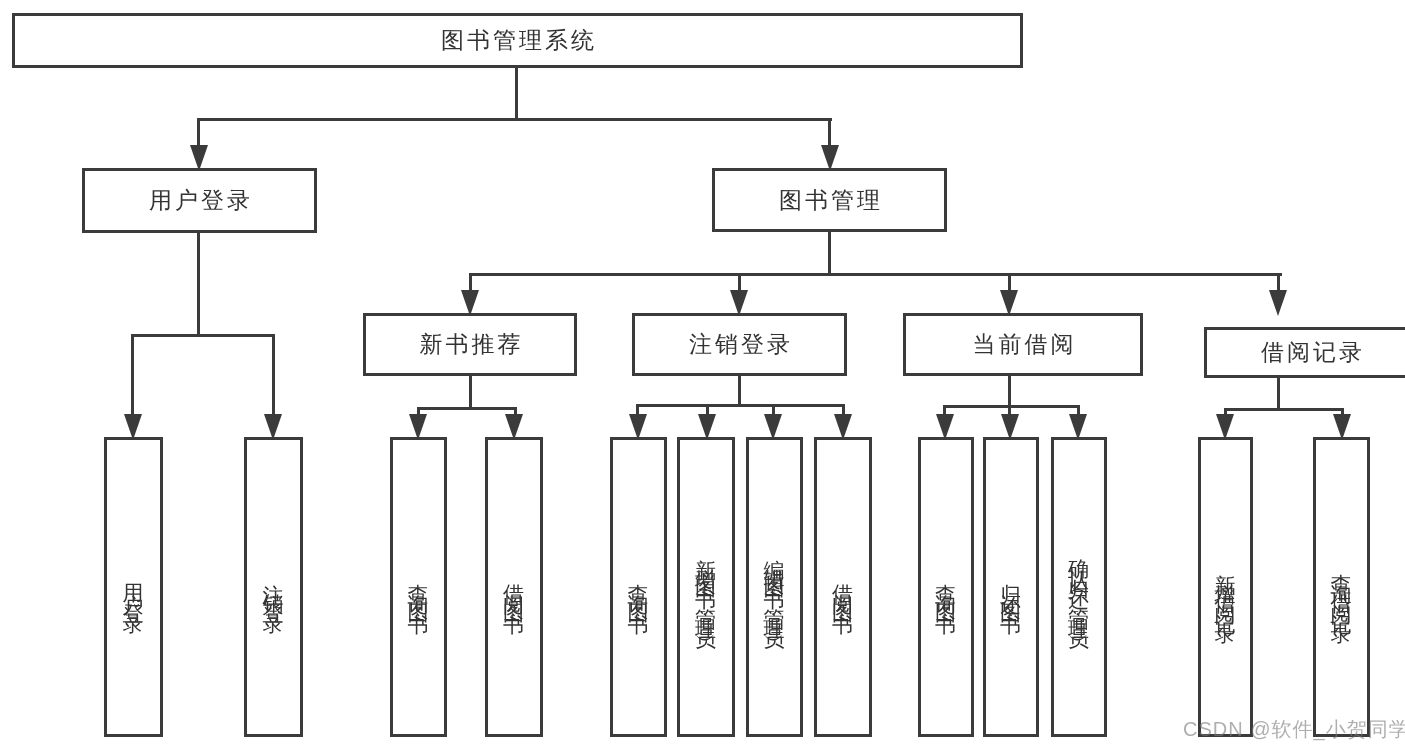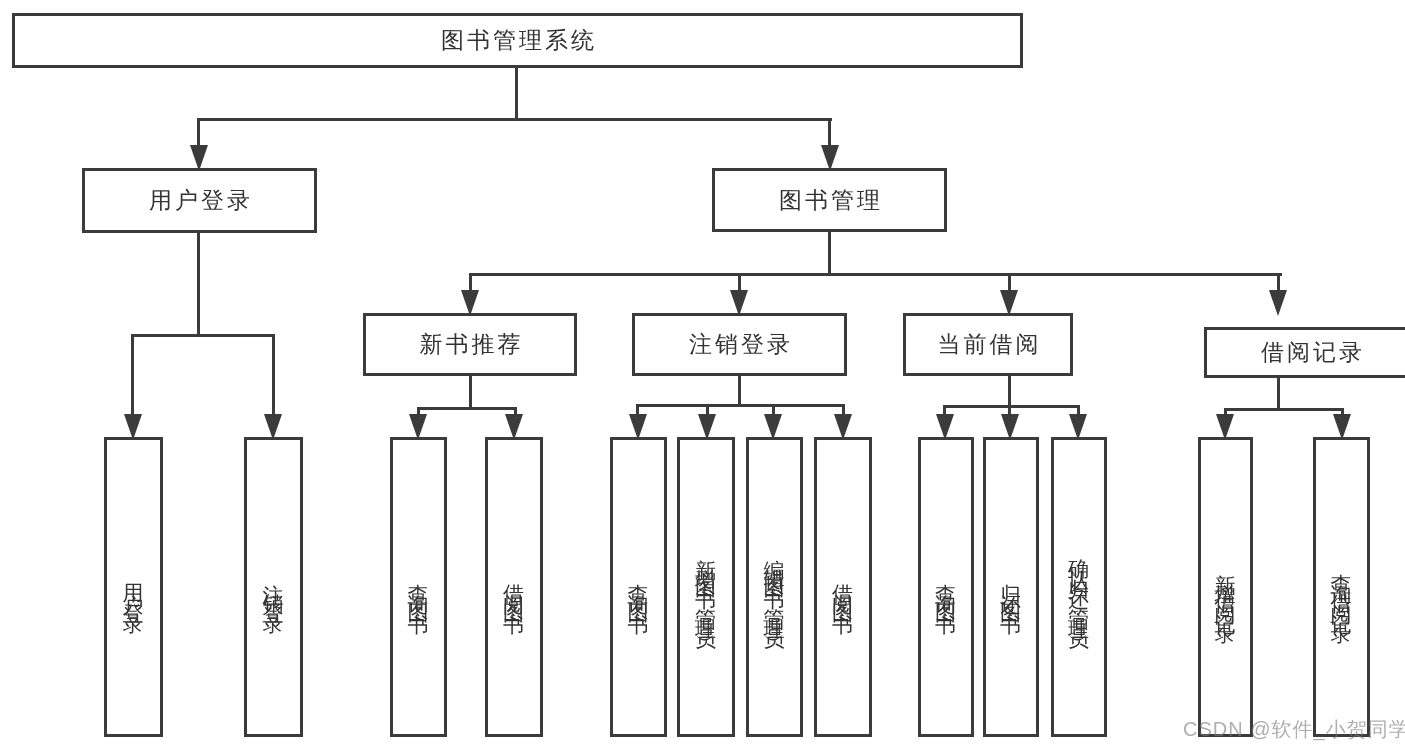--- a/index.html
+++ b/index.html
@@ -31,21 +31,21 @@
   <div class="box" style="left:363px;top:313px;width:214px;height:63px;">
     <span class="hlabel">新书推荐</span>
   </div>
 
   <div class="box" style="left:712px;top:168px;width:235px;height:64px;">
     <span class="hlabel">图书管理</span>
   </div>
   <div class="box" style="left:632px;top:313px;width:215px;height:63px;">
     <span class="hlabel">注销登录</span>
   </div>
-  <div class="box" style="left:903px;top:313px;width:170px;height:63px;">
+  <div class="box" style="left:903px;top:313px;width:240px;height:63px;">
     <span class="hlabel">当前借阅</span>
   </div>
   <div class="box" style="left:1173px;top:327px;width:215px;height:51px;margin-left:31px;">
     <span class="hlabel">借阅记录</span>
   </div>
 
   <div class="box leaf" style="left:104px;top:437px;width:59px;height:300px;">
     <span class="vlabel">用户登录</span>
   </div>
   <div class="box leaf" style="left:244px;top:437px;width:59px;height:300px;">

